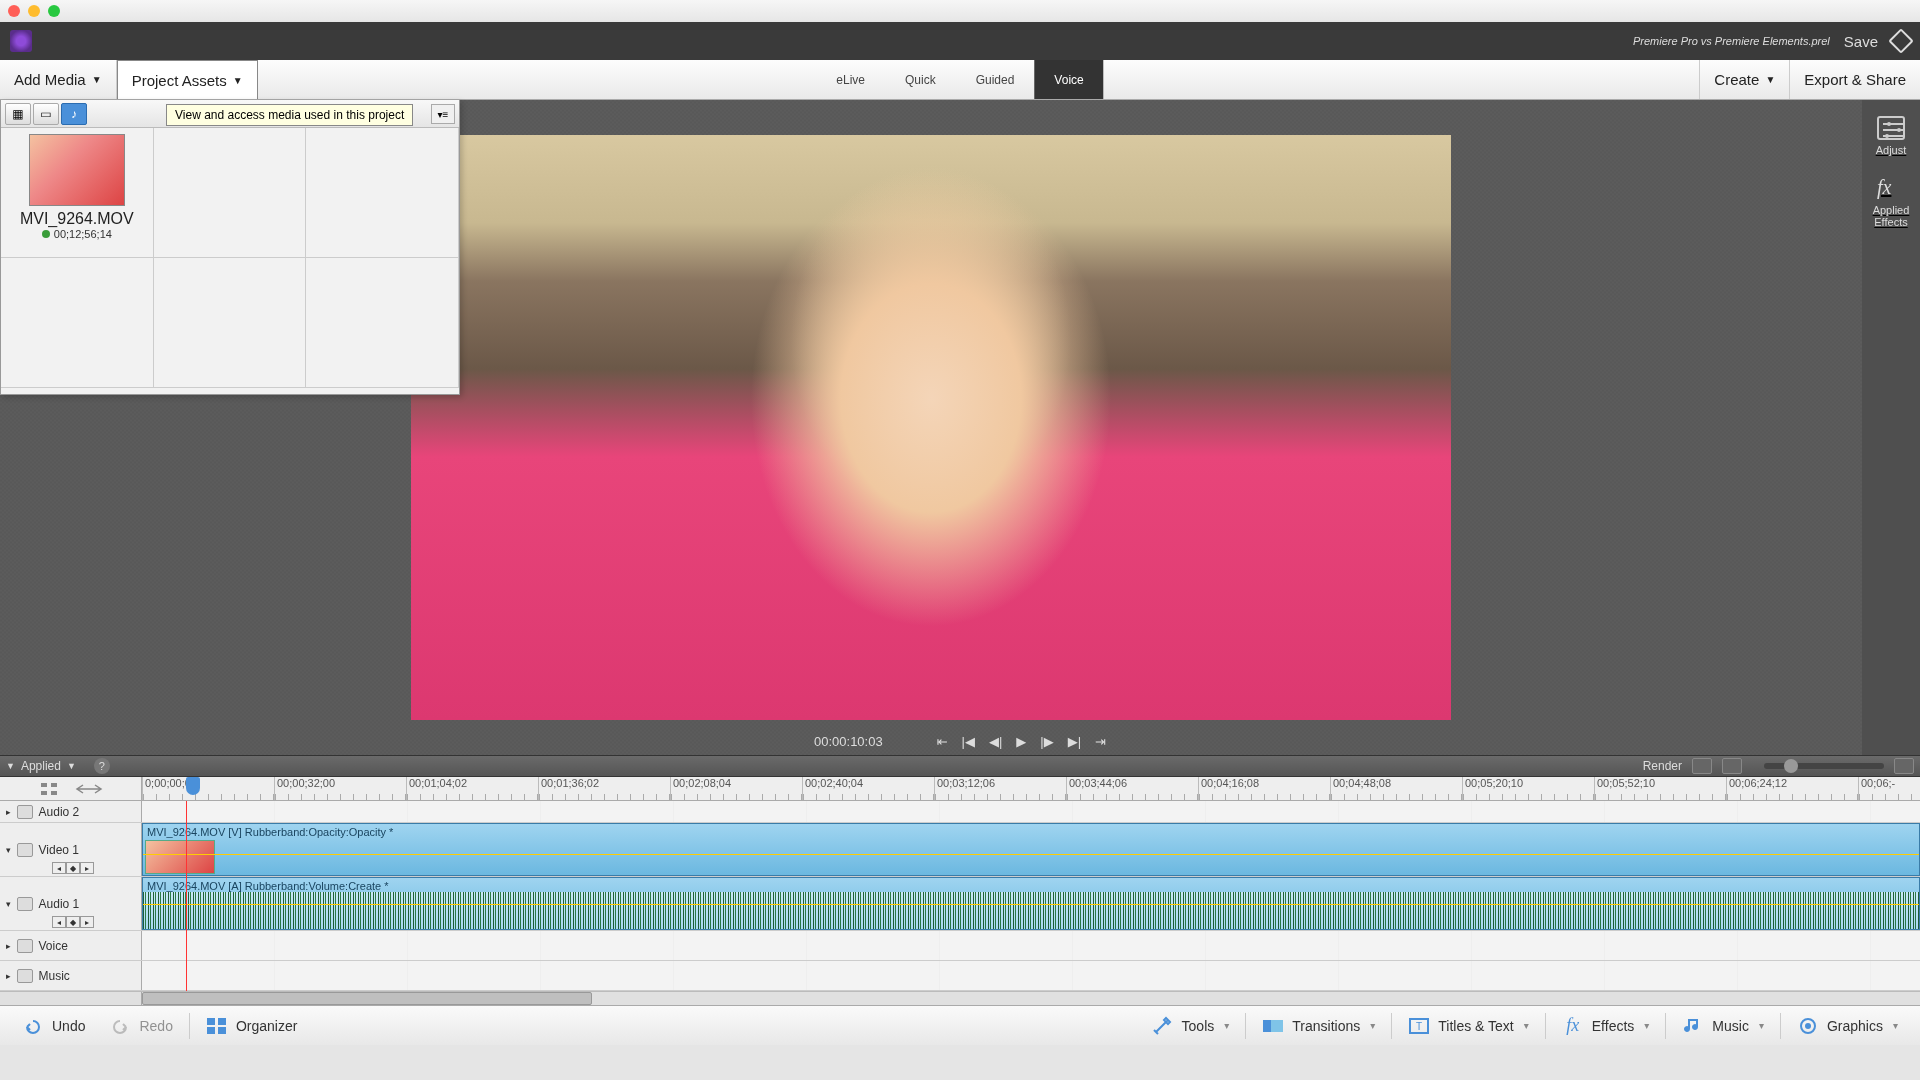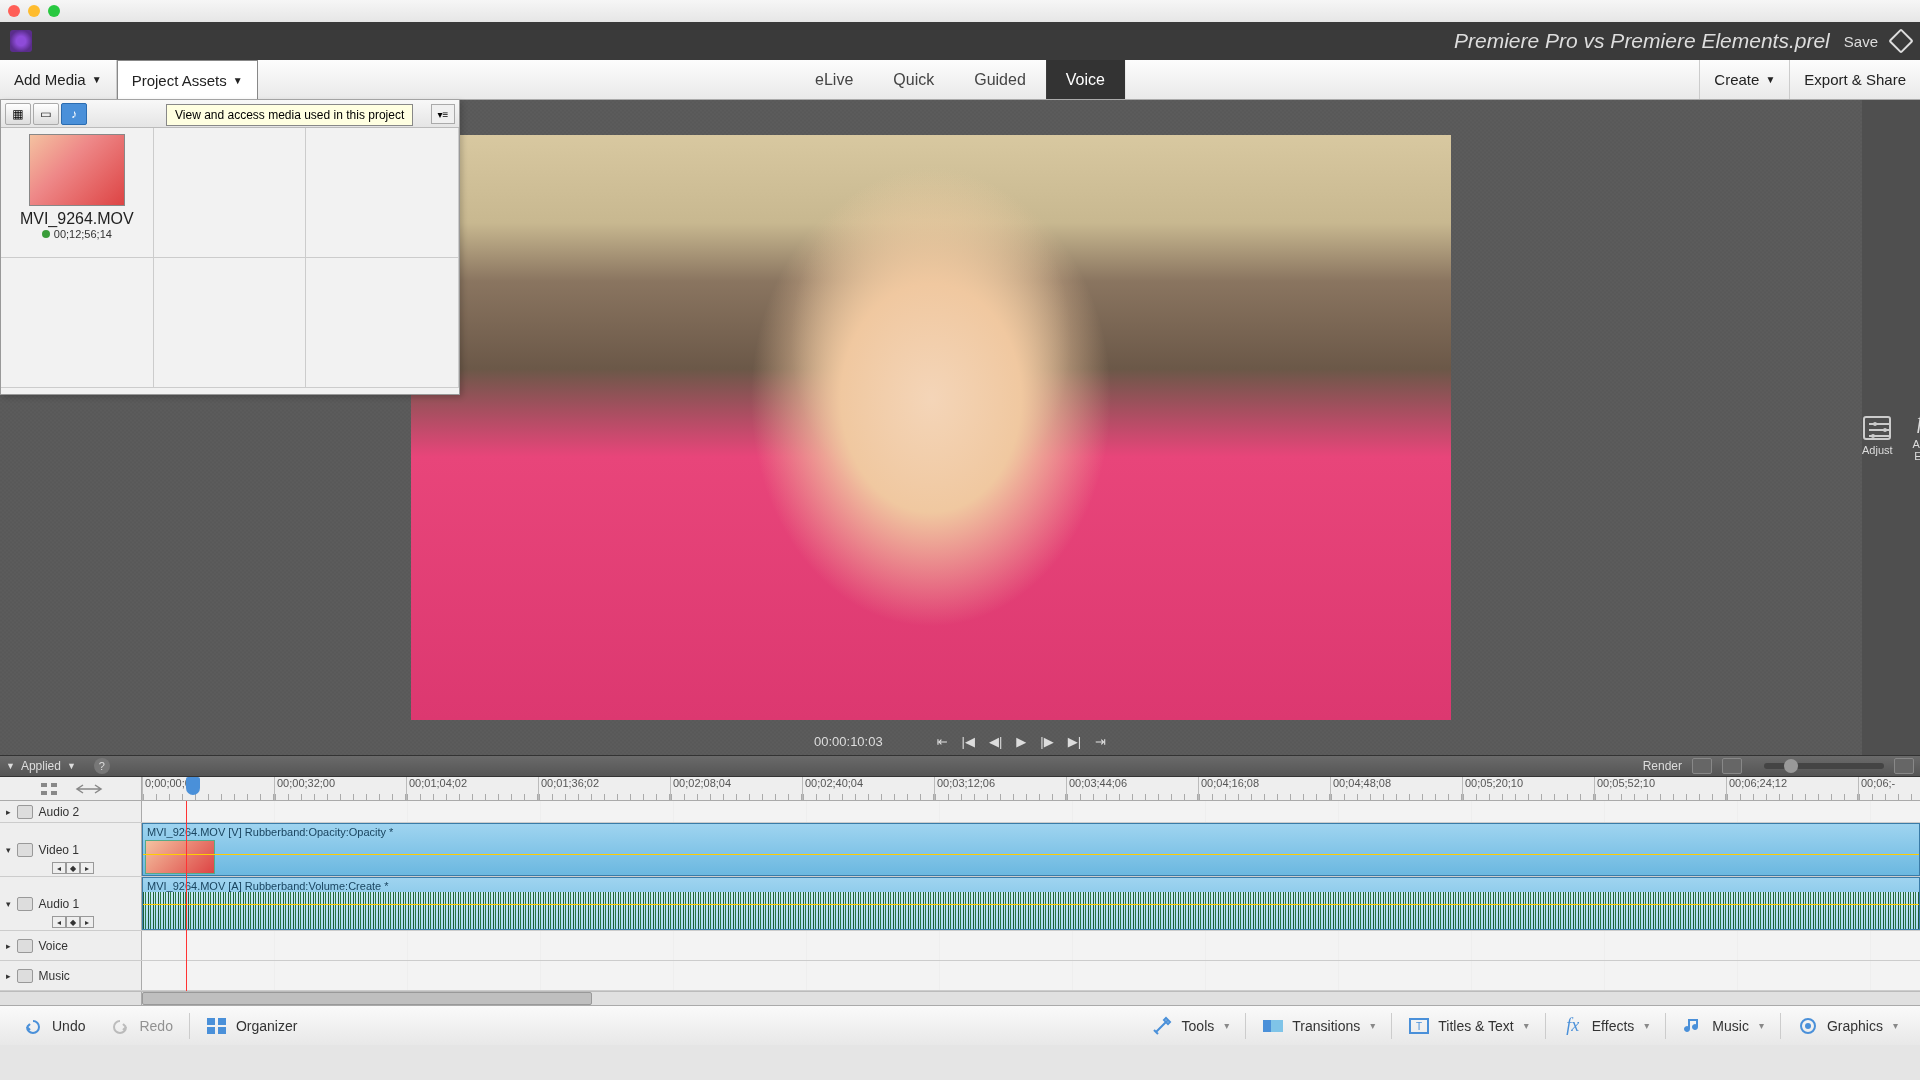--- a/index.html
+++ b/index.html
@@ -9,32 +9,32 @@
 .mac-titlebar { height: 22px; background: linear-gradient(#f6f6f6, #e6e6e6); display: flex; align-items: center; padding: 0 8px; gap: 8px; }
 .traffic { display: flex; gap: 8px; }
 .traffic span { width: 12px; height: 12px; border-radius: 50%; display: block; }
 .tl-close { background: #ff5f57; }
 .tl-min { background: #febc2e; }
 .tl-max { background: #28c840; }
 
 
 .app-bar { height: 38px; background: #3a3a3a; display: flex; align-items: center; padding: 0 10px; color: #ddd; }
 .app-logo { width: 22px; height: 22px; background: radial-gradient(circle, #8e4bd9 30%, #5a2d8c 70%); border-radius: 3px; }
-.app-bar .title { margin-left: auto; font-style: italic; font-size: 21px; color: #ddd; padding-right: 14px; }
+.app-bar .title { margin-left: auto; font-style: italic; font-size: 11px; color: #ddd; padding-right: 14px; }
 .save-btn { color: #ddd; font-size: 15px; margin-right: 14px; cursor: pointer; }
 .settings-diamond { width: 18px; height: 18px; border: 2px solid #ddd; transform: rotate(45deg); border-radius: 2px; }
 
 
 .toolbar { height: 40px; background: linear-gradient(#fdfdfd, #e9e9e9); border-bottom: 1px solid #aaa; display: flex; align-items: flex-start; position: relative; }
 .toolbar-left { display: flex; height: 100%; }
 .dropdown-btn { display: flex; align-items: center; padding: 0 14px; font-size: 15px; color: #222; border-right: 1px solid #ccc; cursor: pointer; }
 .dropdown-btn.active { background: #fff; border: 1px solid #888; border-bottom: none; }
 .dropdown-btn .caret { margin-left: 6px; font-size: 10px; }
 .toolbar-center { position: absolute; left: 50%; transform: translateX(-50%); display: flex; height: 100%; }
-.mode-tab { display: flex; align-items: center; padding: 0 20px; font-size: 16px; color: #444; cursor: pointer; }
+.mode-tab { display: flex; align-items: center; padding: 0 20px; font-size: 12px; color: #444; cursor: pointer; }
 .mode-tab.active { background: #333; color: #fff; }
 .toolbar-right { margin-left: auto; display: flex; height: 100%; }
 
 
 .workspace { position: relative; height: 655px; background: repeating-conic-gradient(#5c5c5c 0% 25%, #585858 0% 50%) 50% / 4px 4px; display: flex; }
 
 
 .assets-panel { position: absolute; left: 0; top: 0; width: 460px; height: 295px; background: #f2f2f2; border: 1px solid #999; border-top: none; box-shadow: 2px 2px 6px rgba(0,0,0,.2); z-index: 10; }
 .assets-toolbar { height: 28px; background: linear-gradient(#f8f8f8,#e5e5e5); border-bottom: 1px solid #bbb; display: flex; align-items: center; padding: 0 4px; gap: 2px; }
 .assets-toolbar .tb-btn { width: 26px; height: 22px; background: linear-gradient(#fff,#ddd); border: 1px solid #aaa; border-radius: 2px; display: flex; align-items: center; justify-content: center; font-size: 12px; cursor: pointer; }
@@ -52,21 +52,21 @@
 .preview-area { flex: 1; display: flex; align-items: center; justify-content: center; }
 .preview { width: 1040px; height: 585px; background: #222; position: relative; overflow: hidden; }
 .preview-img { width:100%; height:100%; background:
   radial-gradient(ellipse 300px 380px at 50% 45%, #f4d5b8 0%, #f0c8a0 30%, transparent 60%),
   radial-gradient(ellipse 200px 250px at 50% 35%, #e8d5a8 0%, transparent 70%),
   linear-gradient(180deg, #d8c8a0 0%, #c8b890 15%, #8a7560 25%, #6b5848 40%, #e8457a 55%, #dc3870 100%);
   position:relative;
 }
 
 
-.right-panel { width: 58px; background: #4f4f4f; display: flex; align-items: center; padding-top: 16px; gap: 20px; }
+.right-panel { width: 58px; background: #4f4f4f; display: flex; flex-direction: column; align-items: center; padding-top: 16px; gap: 20px; text-decoration: underline; }
 .rp-item { display: flex; flex-direction: column; align-items: center; color: #ddd; font-size: 11px; cursor: pointer; }
 .rp-icon { width: 28px; height: 24px; border: 2px solid #ccc; border-radius: 3px; margin-bottom: 4px; position: relative; }
 .rp-icon-fx { font-style: italic; font-family: serif; font-size: 20px; color: #ddd; border: none; }
 
 
 .timeline-header { height: 22px; background: linear-gradient(#6a6a6a,#555); display: flex; align-items: center; color: #ddd; font-size: 12px; padding: 0 6px; border-top: 1px solid #333; border-bottom: 1px solid #333; }
 .timeline-header .caret-down { margin-right: 6px; font-size: 9px; }
 .zoom-slider { width: 120px; height: 6px; background: #444; border-radius: 3px; margin-left: 12px; position: relative; }
 .zoom-slider::after { content:""; position:absolute; left:20px; top:-4px; width:14px; height:14px; background:#999; border-radius:50%; }
 .timeline-header .right { margin-left: auto; display: flex; align-items: center; gap: 10px; }

